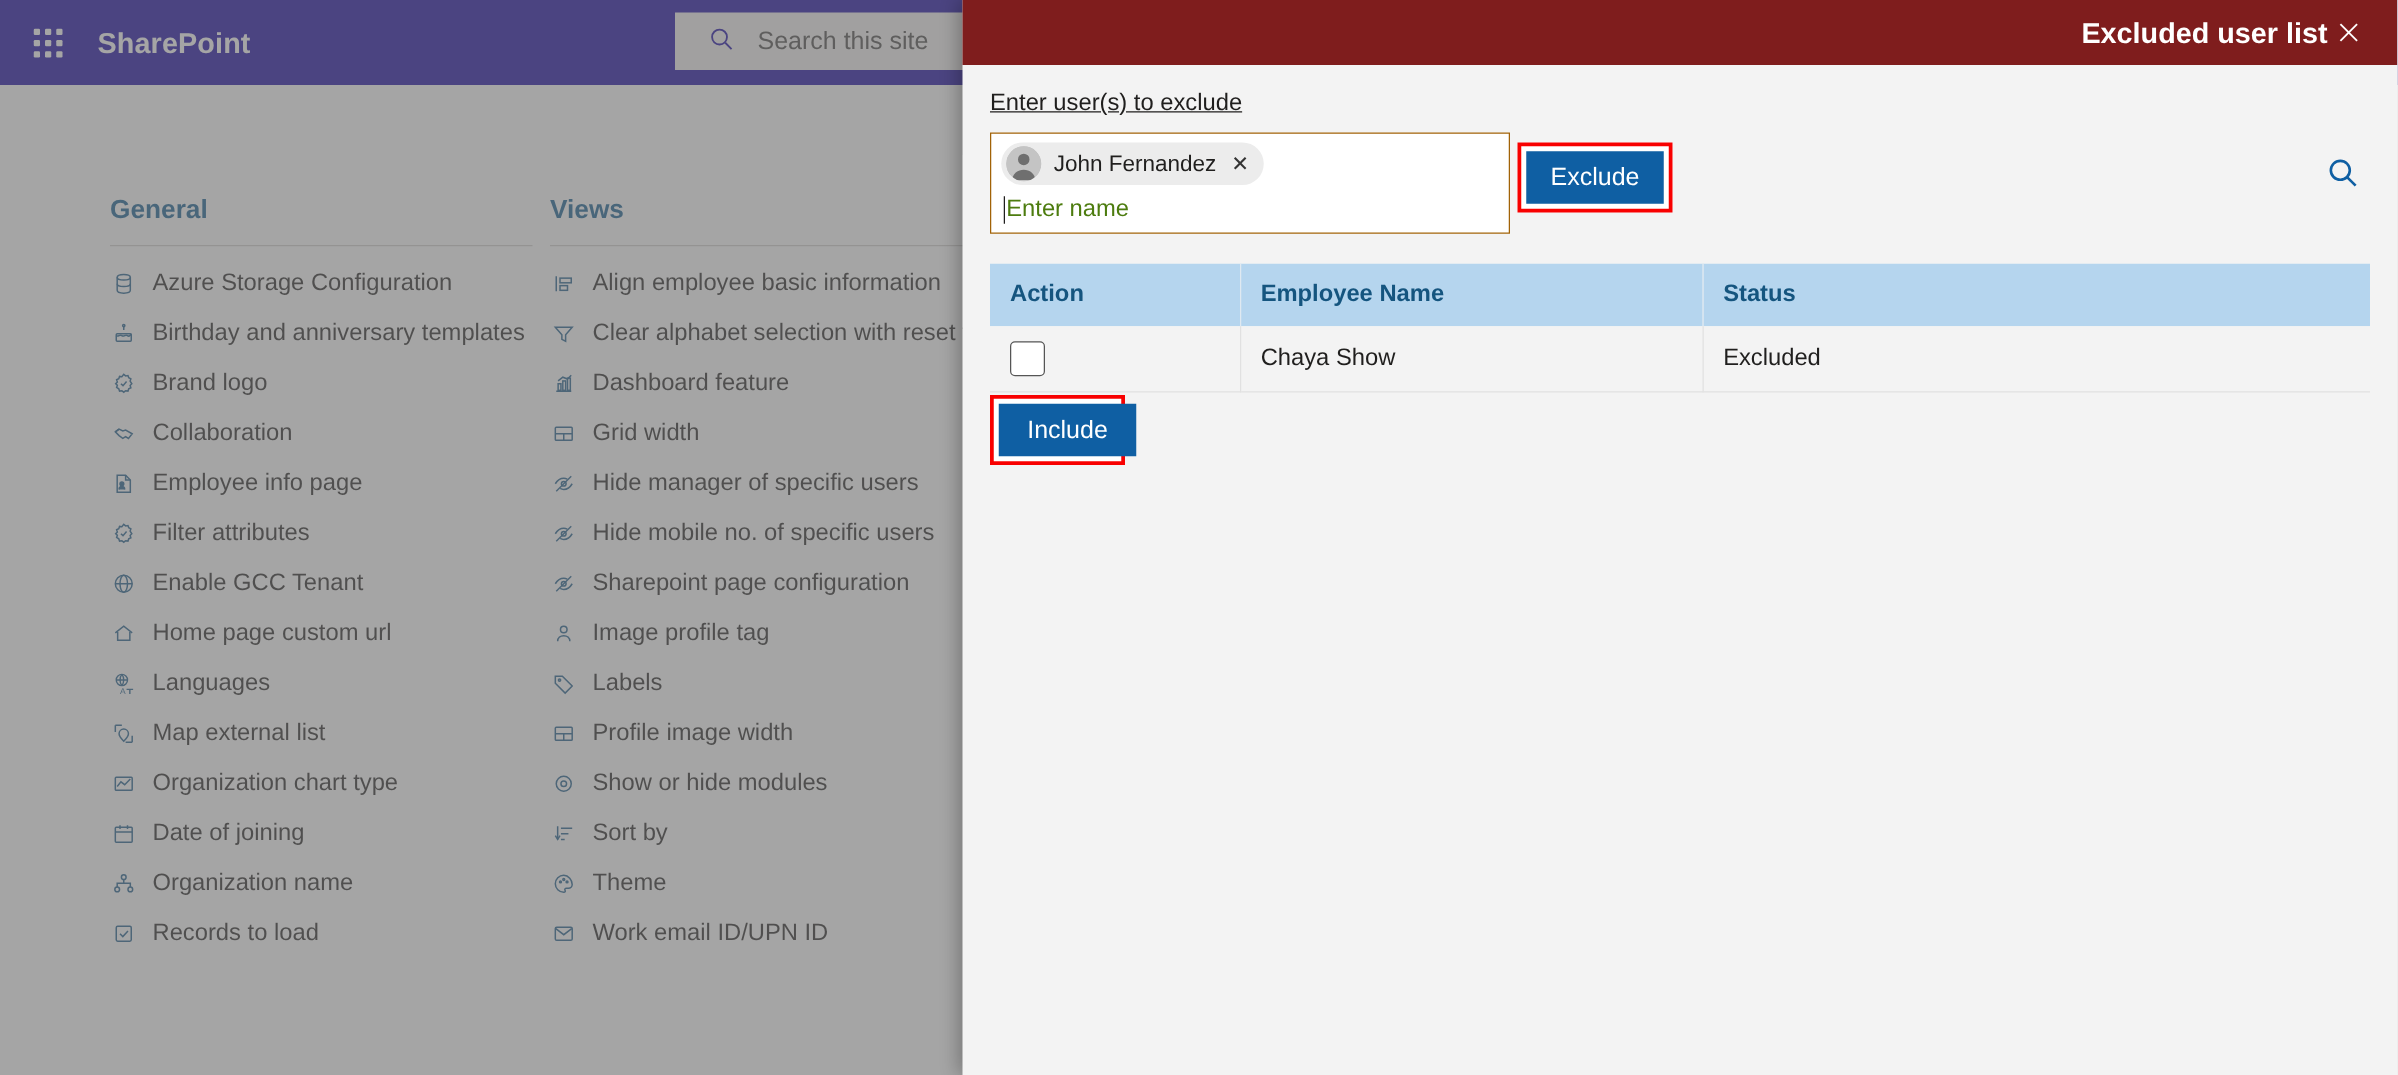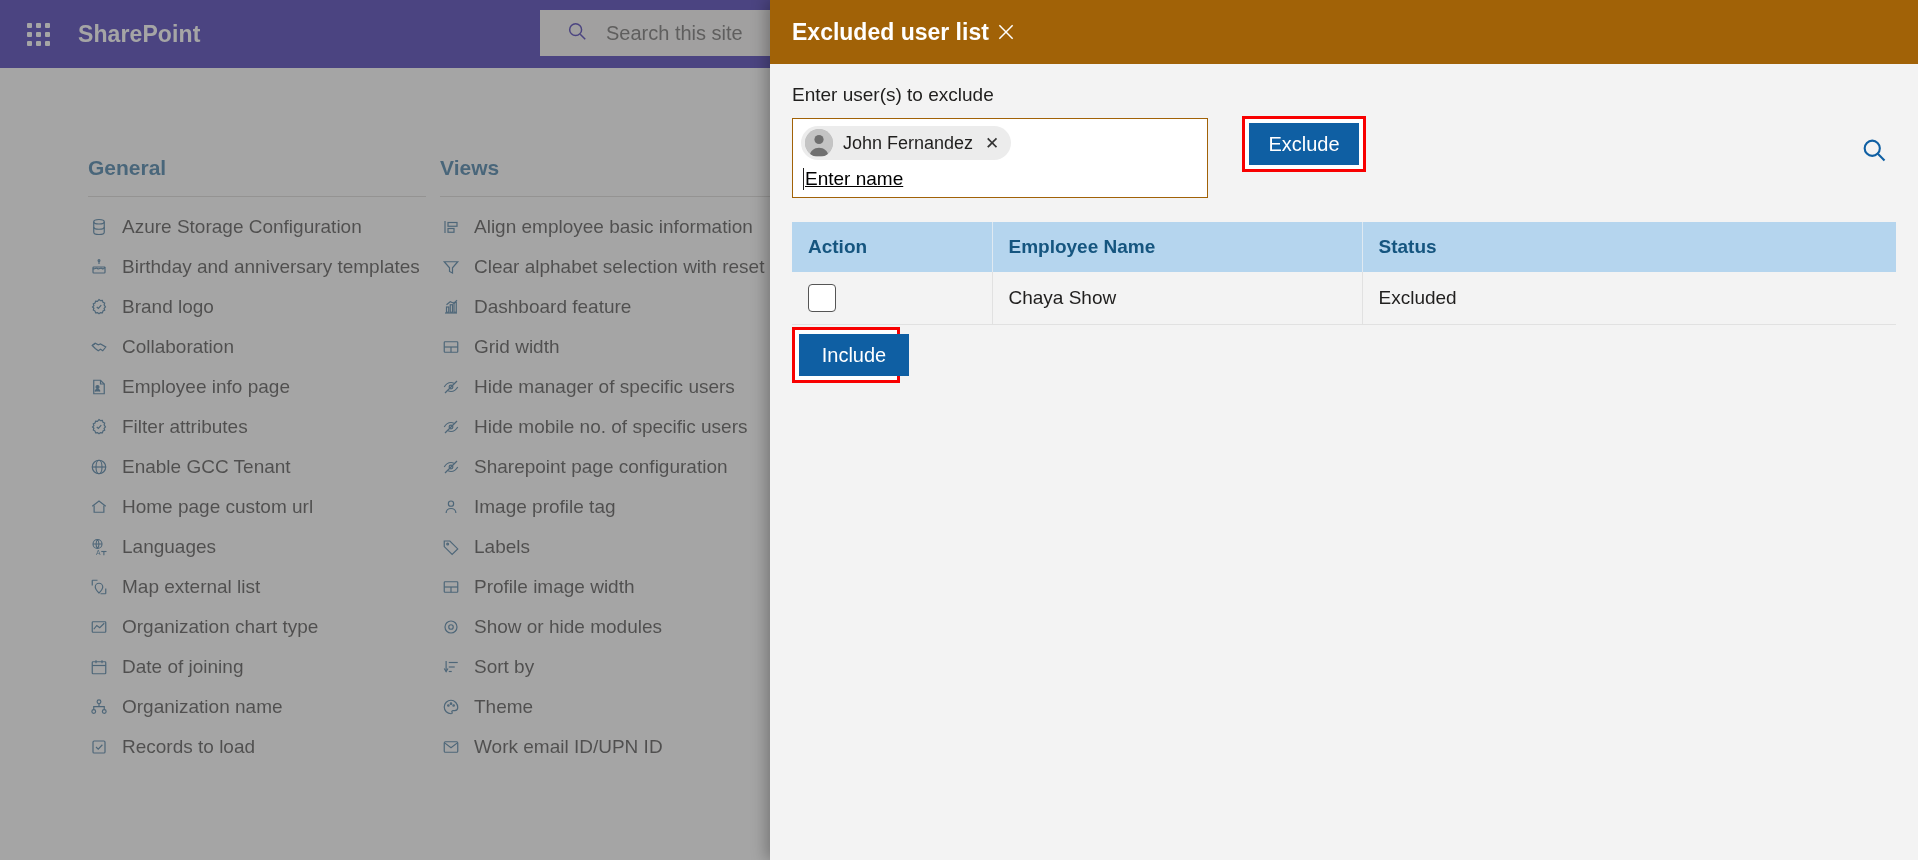--- a/index.html
+++ b/index.html
@@ -71,31 +71,31 @@
     pointer-events: none;
   }
 
   
   .panel {
     position: absolute; right: 0; top: 0; width: 1148px; height: 860px;
     background: #f3f3f3;
     box-shadow: -4px 0 14px rgba(0,0,0,.28);
   }
   .panel-header {
-    height: 64px; background: #a16207; display: flex; align-items: center;
-    justify-content: flex-start; padding: 0 22px 0 22px;
+    height: 52px; background: #7f1d1d; display: flex; align-items: center;
+    justify-content: flex-end; padding: 0 22px 0 22px;
   }
   .panel-title { color: #ffffff; font-size: 23px; font-weight: bold; }
   .panel-close {
     color: #ffffff; font-size: 26px; line-height: 1; cursor: pointer;
     width: 34px; height: 34px; display:flex; align-items:center; justify-content:center;
   }
   .panel-body { position: relative; padding: 20px 22px 0 22px; }
 
-  .field-label { font-size: 19px; color: #201f1e; margin-bottom: 12px; }
+  .field-label { font-size: 19px; color: #201f1e; margin-bottom: 12px; text-decoration: underline; }
 
   .picker-row { display: flex; align-items: flex-start; gap: 0; }
   .people-picker {
     width: 416px; min-height: 72px; background: #ffffff;
     border: 1px solid #a16207; padding: 7px 8px 0 8px;
   }
   .pill {
     display: inline-flex; align-items: center; gap: 10px;
     background: #ececec; border-radius: 20px; padding: 4px 10px 4px 4px;
     height: 34px; max-width: 100%;
@@ -105,29 +105,29 @@
     background: #bdbdbd; display:flex; align-items:flex-end; justify-content:center;
     overflow: hidden; flex: 0 0 28px;
   }
   .pill .avatar svg { display:block; }
   .pill .pname { font-size: 18px; color: #201f1e; white-space: nowrap; }
   .pill .premove { font-size: 17px; color: #333; cursor: pointer; padding: 0 2px; }
   .picker-input {
     display: flex; align-items: center; height: 36px; padding-left: 2px;
   }
   .caret { width: 1px; height: 22px; background: #201f1e; margin-right: 1px; }
-  .picker-input .ph { color: #000000; font-size: 19px; text-decoration: underline; }
+  .picker-input .ph { color: #4d7c0f; font-size: 19px; }
 
   .hl-box { border: 3px solid #f80000; background: #ffffff; padding: 4px; }
   .btn-primary {
     background: #0f5fa3; color: #ffffff; border: none;
     font-size: 20px; font-family: "Liberation Sans", sans-serif;
     cursor: pointer; display:flex; align-items:center; justify-content:center;
   }
-  .exclude-wrap { position: absolute; left: 444px; top: 52px; margin-left: 28px; }
+  .exclude-wrap { position: absolute; left: 444px; top: 62px; }
   .exclude-wrap .btn-primary { width: 110px; height: 42px; }
 
   .search-panel-icon {
     position: absolute; right: 24px; top: 66px; width: 40px; height: 40px;
     display:flex; align-items:center; justify-content:center; cursor: pointer;
     color: #0f5fa3;
   }
 
   .tbl { width: 1104px; margin-top: 24px; border-collapse: collapse; }
   .tbl th {

